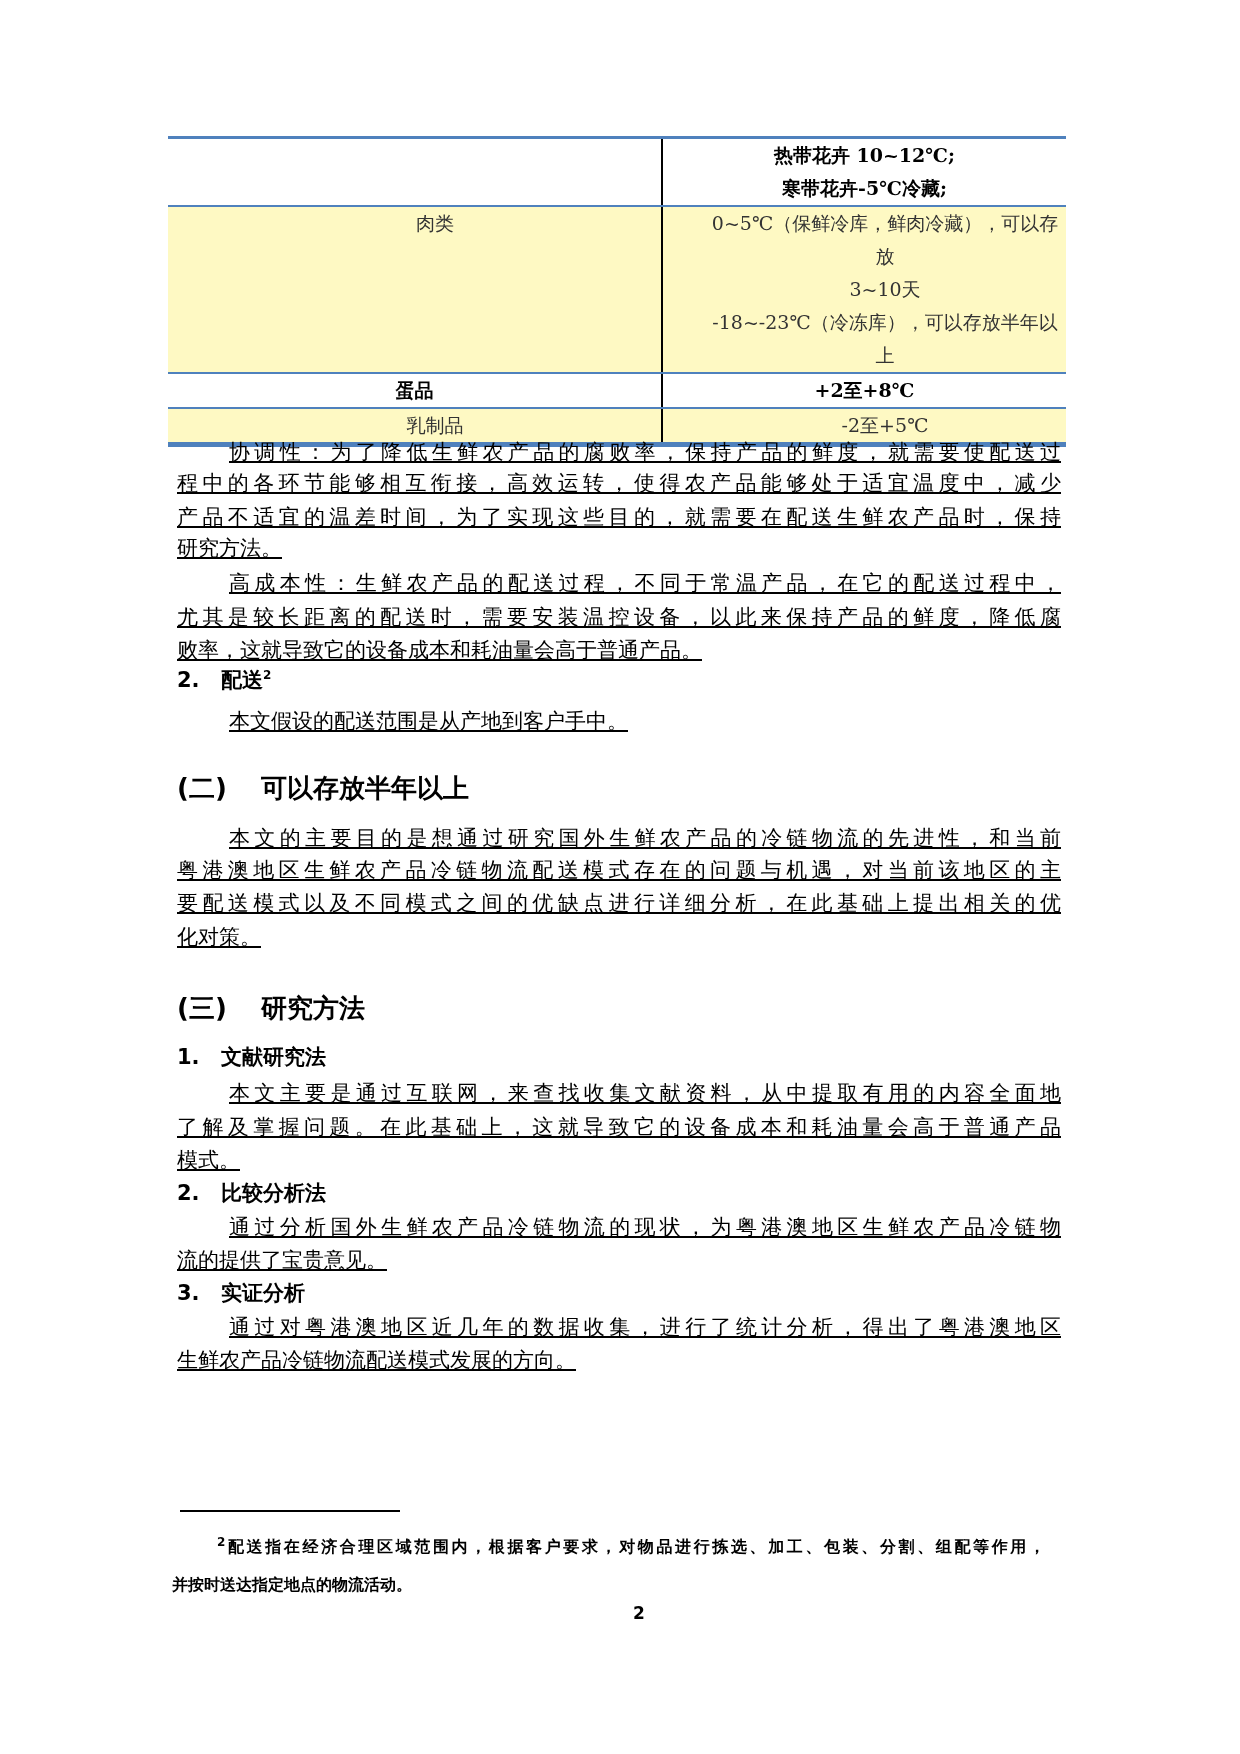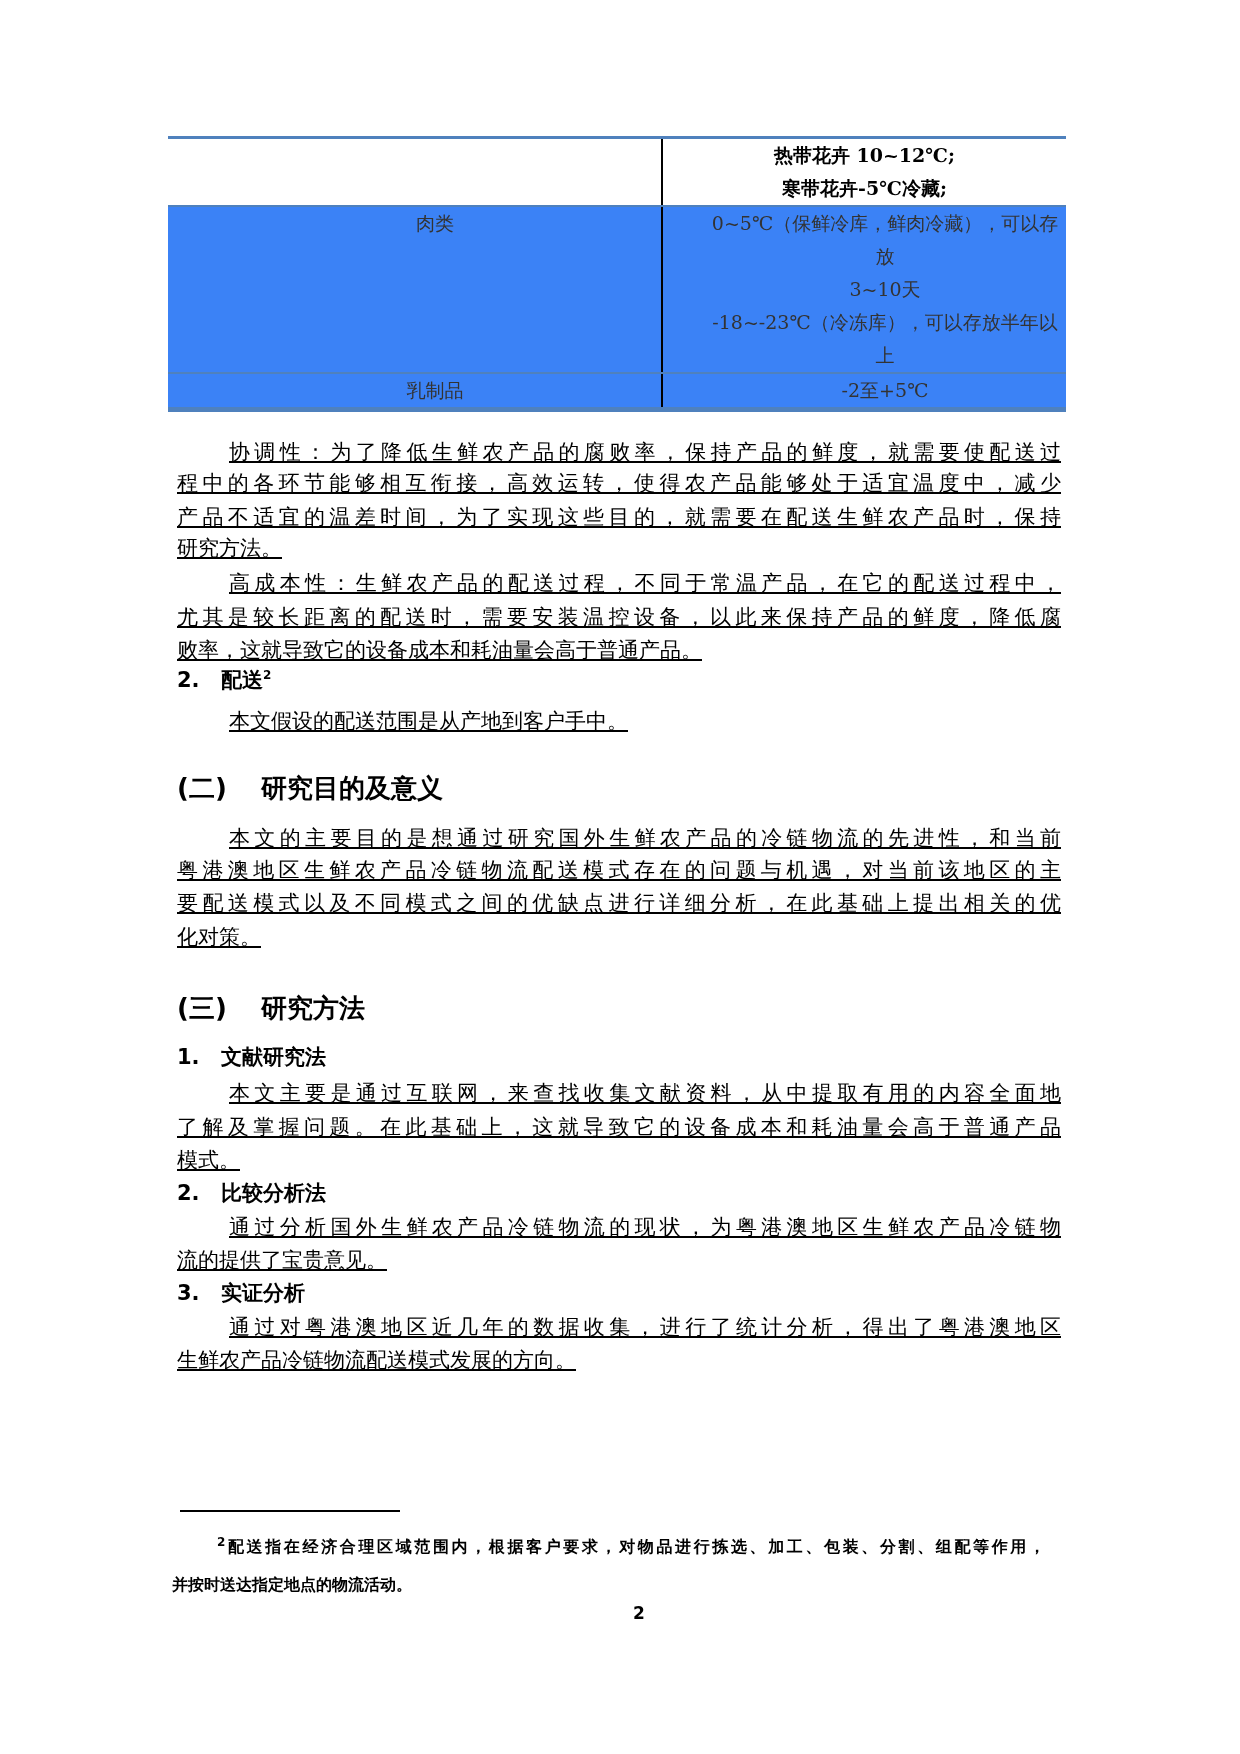--- a/index.html
+++ b/index.html
@@ -2,21 +2,21 @@
 <html><head>
 <meta charset="utf-8">
 <style>
   html,body{margin:0;padding:0;background:#fff;}
   body{width:1240px;height:1754px;position:relative;overflow:hidden;font-family:"DejaVu Sans","Liberation Sans",sans-serif;color:#000;}
   table.temp{position:absolute;left:168px;top:136px;width:898px;border-collapse:collapse;font-family:"DejaVu Serif","Liberation Serif",serif;font-size:19px;}
   table.temp td{text-align:center;vertical-align:top;padding:0 6px;line-height:33px;border-bottom:2px solid #4f81bd;}
   table.temp tr:first-child td{border-top:3px solid #4f81bd;}
   table.temp tr:last-child td{border-bottom:5px solid #4f81bd;}
   table.temp td.c1{width:440px;border-right:2px solid #000;}
-  table.temp tr.band td{background:#3b82f6;color:#333;padding-left:47px;}
+  table.temp tr.band td{background:#fef9c3;color:#333;padding-left:47px;}
   table.temp tr.bold td{font-weight:bold;}
   .line{position:absolute;left:177px;width:884px;font-size:21px;line-height:33px;height:33px;white-space:nowrap;text-align:justify;text-align-last:justify;text-decoration:underline;}
   .line.last{text-align-last:left;}
   .line.indent{left:229px;width:832px;}
   .h2{position:absolute;left:177px;font-size:26px;font-weight:bold;line-height:36px;white-space:nowrap;}
   .h2 .num{display:inline-block;width:84px;}
   .h3{position:absolute;left:177px;font-size:21px;font-weight:bold;line-height:33px;white-space:nowrap;}
   .h3 .num{display:inline-block;width:44px;}
   sup{font-size:12px;vertical-align:super;line-height:0;}
   .fnrule{position:absolute;left:180px;top:1510px;width:220px;height:2px;background:#000;}
@@ -36,40 +36,44 @@
     </td>
   </tr>
   <tr class="band">
     <td class="c1">肉类</td>
     <td>
       <div>0~5℃（保鲜冷库，鲜肉冷藏），可以存放</div>
       <div>3~10天</div>
       <div>-18~-23℃（冷冻库），可以存放半年以上</div>
     </td>
   </tr>
+  <tr class="bold">
+    <td class="c1">蛋品</td>
+    <td>+2至+8℃</td>
+  </tr>
   <tr class="band">
     <td class="c1">乳制品</td>
     <td>-2至+5℃</td>
   </tr>
 </tbody>
   </table>
 
 <div class="line indent" style="top:436px">协调性：为了降低生鲜农产品的腐败率，保持产品的鲜度，就需要使配送过</div>
 <div class="line" style="top:467px">程中的各环节能够相互衔接，高效运转，使得农产品能够处于适宜温度中，减少</div>
 <div class="line" style="top:501px">产品不适宜的温差时间，为了实现这些目的，就需要在配送生鲜农产品时，保持</div>
 <div class="line last" style="top:532px">研究方法。</div>
 
 <div class="line indent" style="top:567px">高成本性：生鲜农产品的配送过程，不同于常温产品，在它的配送过程中，</div>
 <div class="line" style="top:601px">尤其是较长距离的配送时，需要安装温控设备，以此来保持产品的鲜度，降低腐</div>
 <div class="line last" style="top:634px">败率，这就导致它的设备成本和耗油量会高于普通产品。</div>
 
 <div class="h3" style="top:664px"><span class="num">2.</span><span>配送</span><sup>2</sup></div>
 <div class="line indent last" style="top:705px">本文假设的配送范围是从产地到客户手中。</div>
 
-<div class="h2" style="top:770px"><span class="num">(二)</span><span>研究目的及意义</span></div>
+<div class="h2" style="top:770px"><span class="num">(二)</span><span>可以存放半年以上</span></div>
 <div class="line indent" style="top:822px">本文的主要目的是想通过研究国外生鲜农产品的冷链物流的先进性，和当前</div>
 <div class="line" style="top:854px">粤港澳地区生鲜农产品冷链物流配送模式存在的问题与机遇，对当前该地区的主</div>
 <div class="line" style="top:887px">要配送模式以及不同模式之间的优缺点进行详细分析，在此基础上提出相关的优</div>
 <div class="line last" style="top:921px">化对策。</div>
 
 <div class="h2" style="top:990px"><span class="num">(三)</span><span>研究方法</span></div>
 
 <div class="h3" style="top:1041px"><span class="num">1.</span><span>文献研究法</span></div>
 <div class="line indent" style="top:1077px">本文主要是通过互联网，来查找收集文献资料，从中提取有用的内容全面地</div>
 <div class="line" style="top:1111px">了解及掌握问题。在此基础上，这就导致它的设备成本和耗油量会高于普通产品</div>

